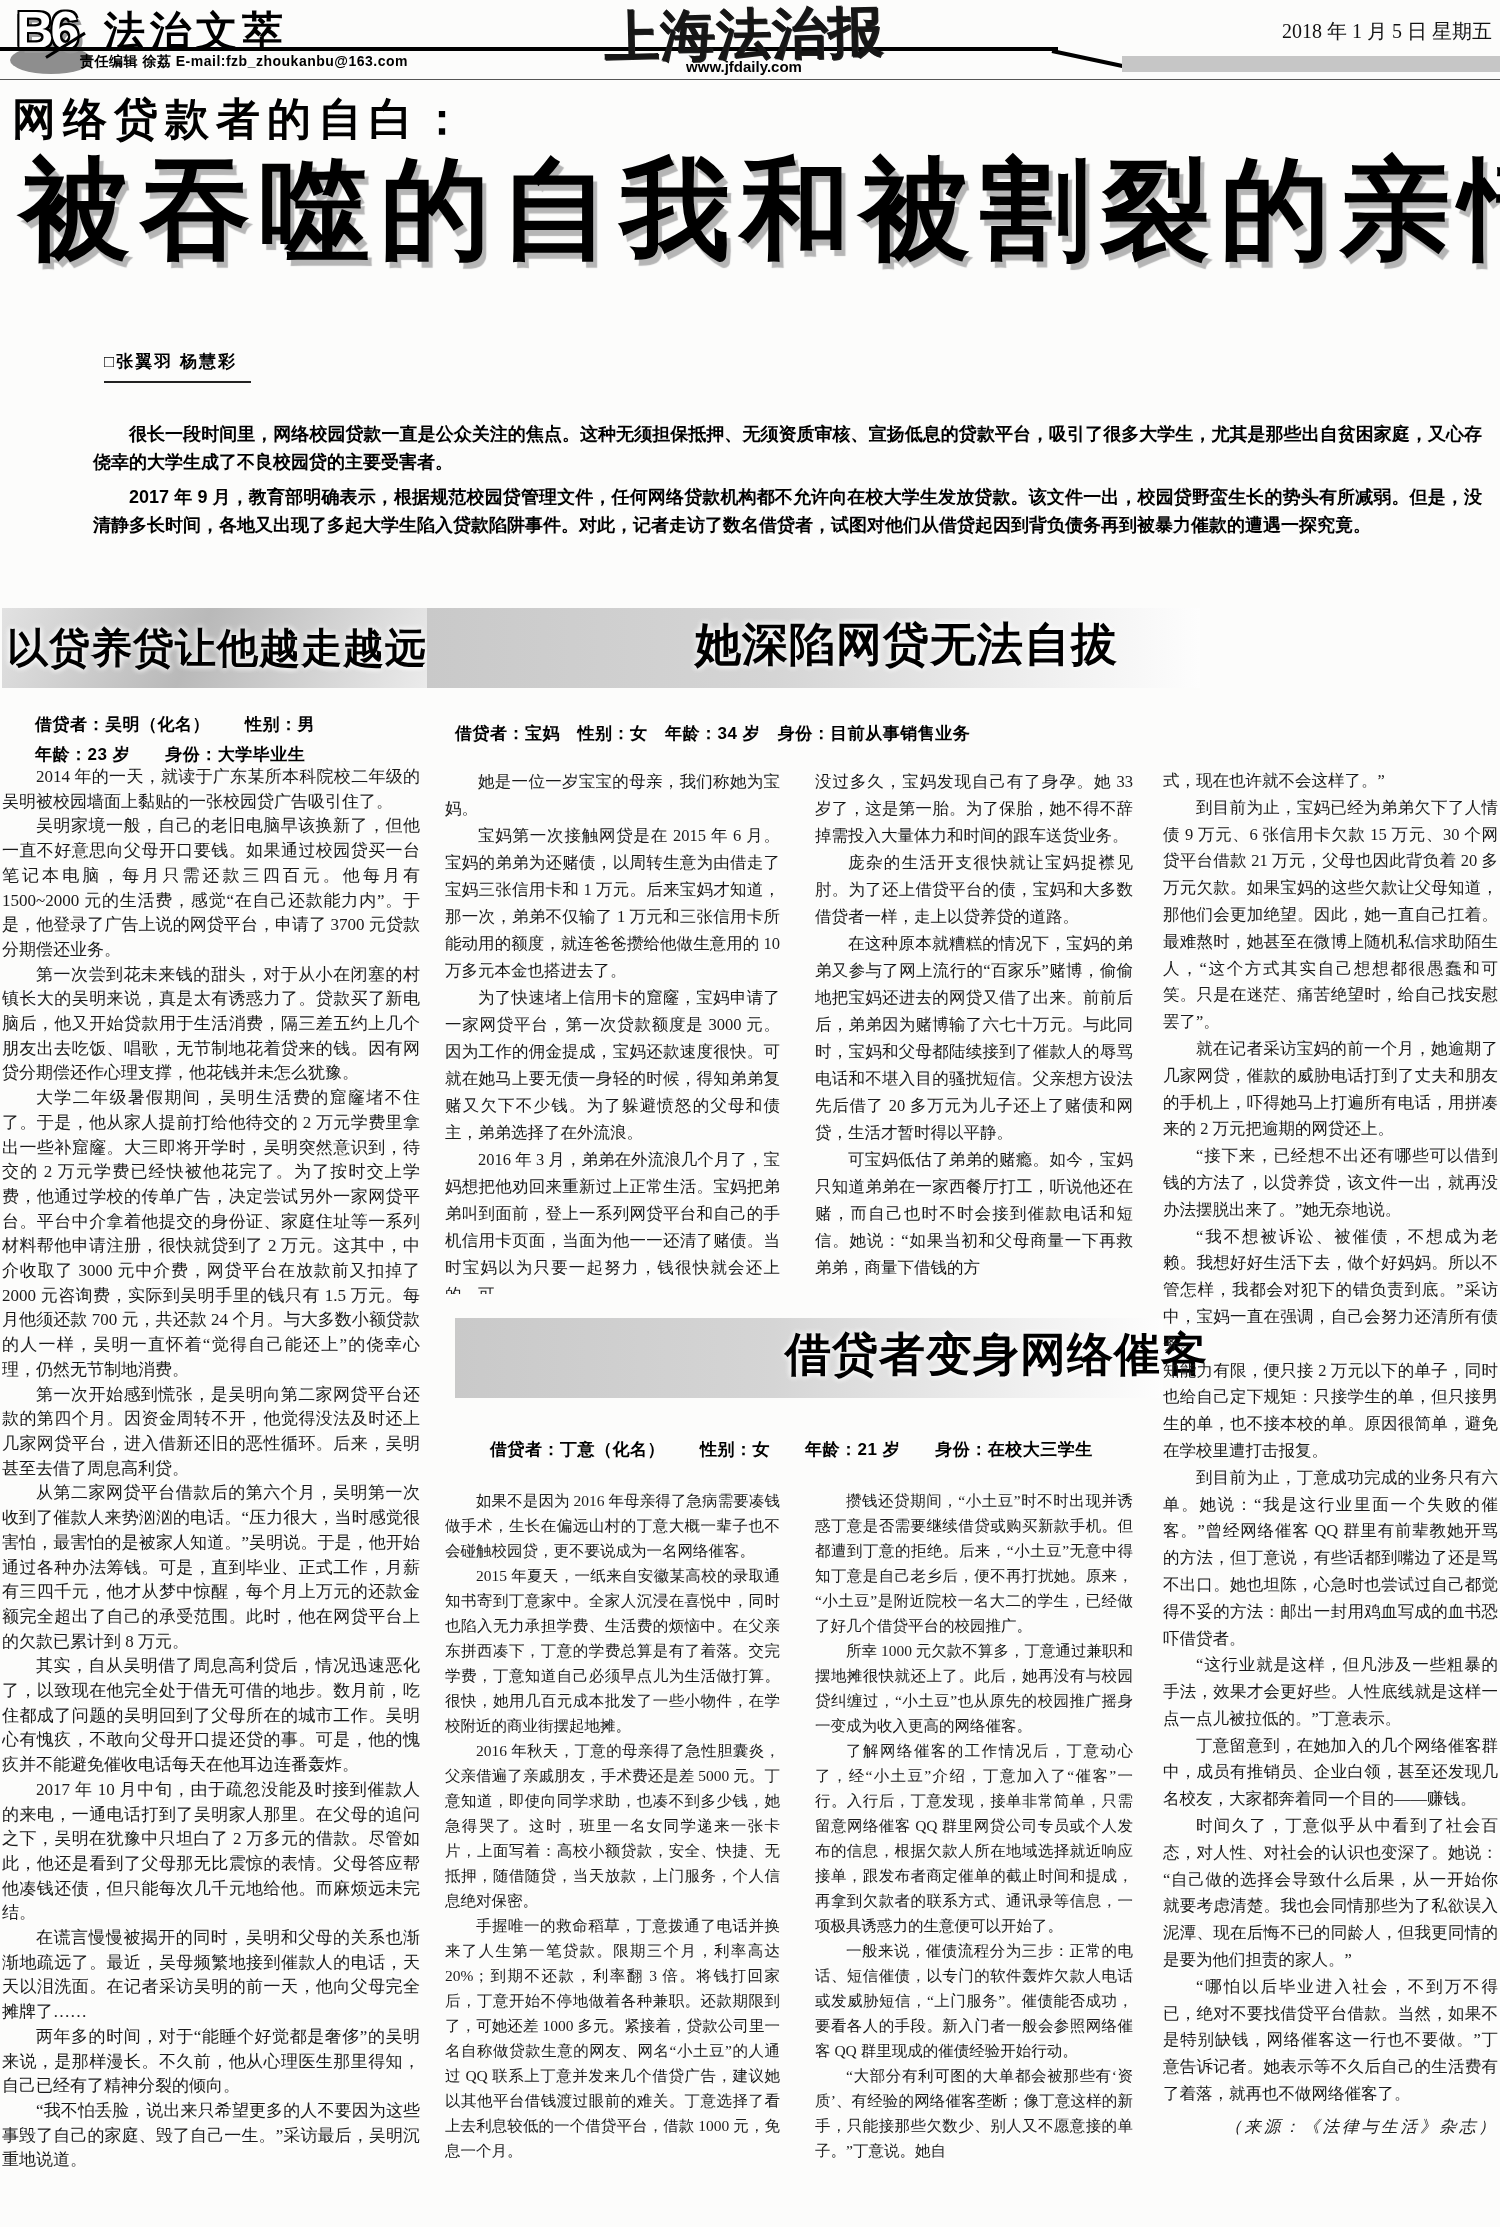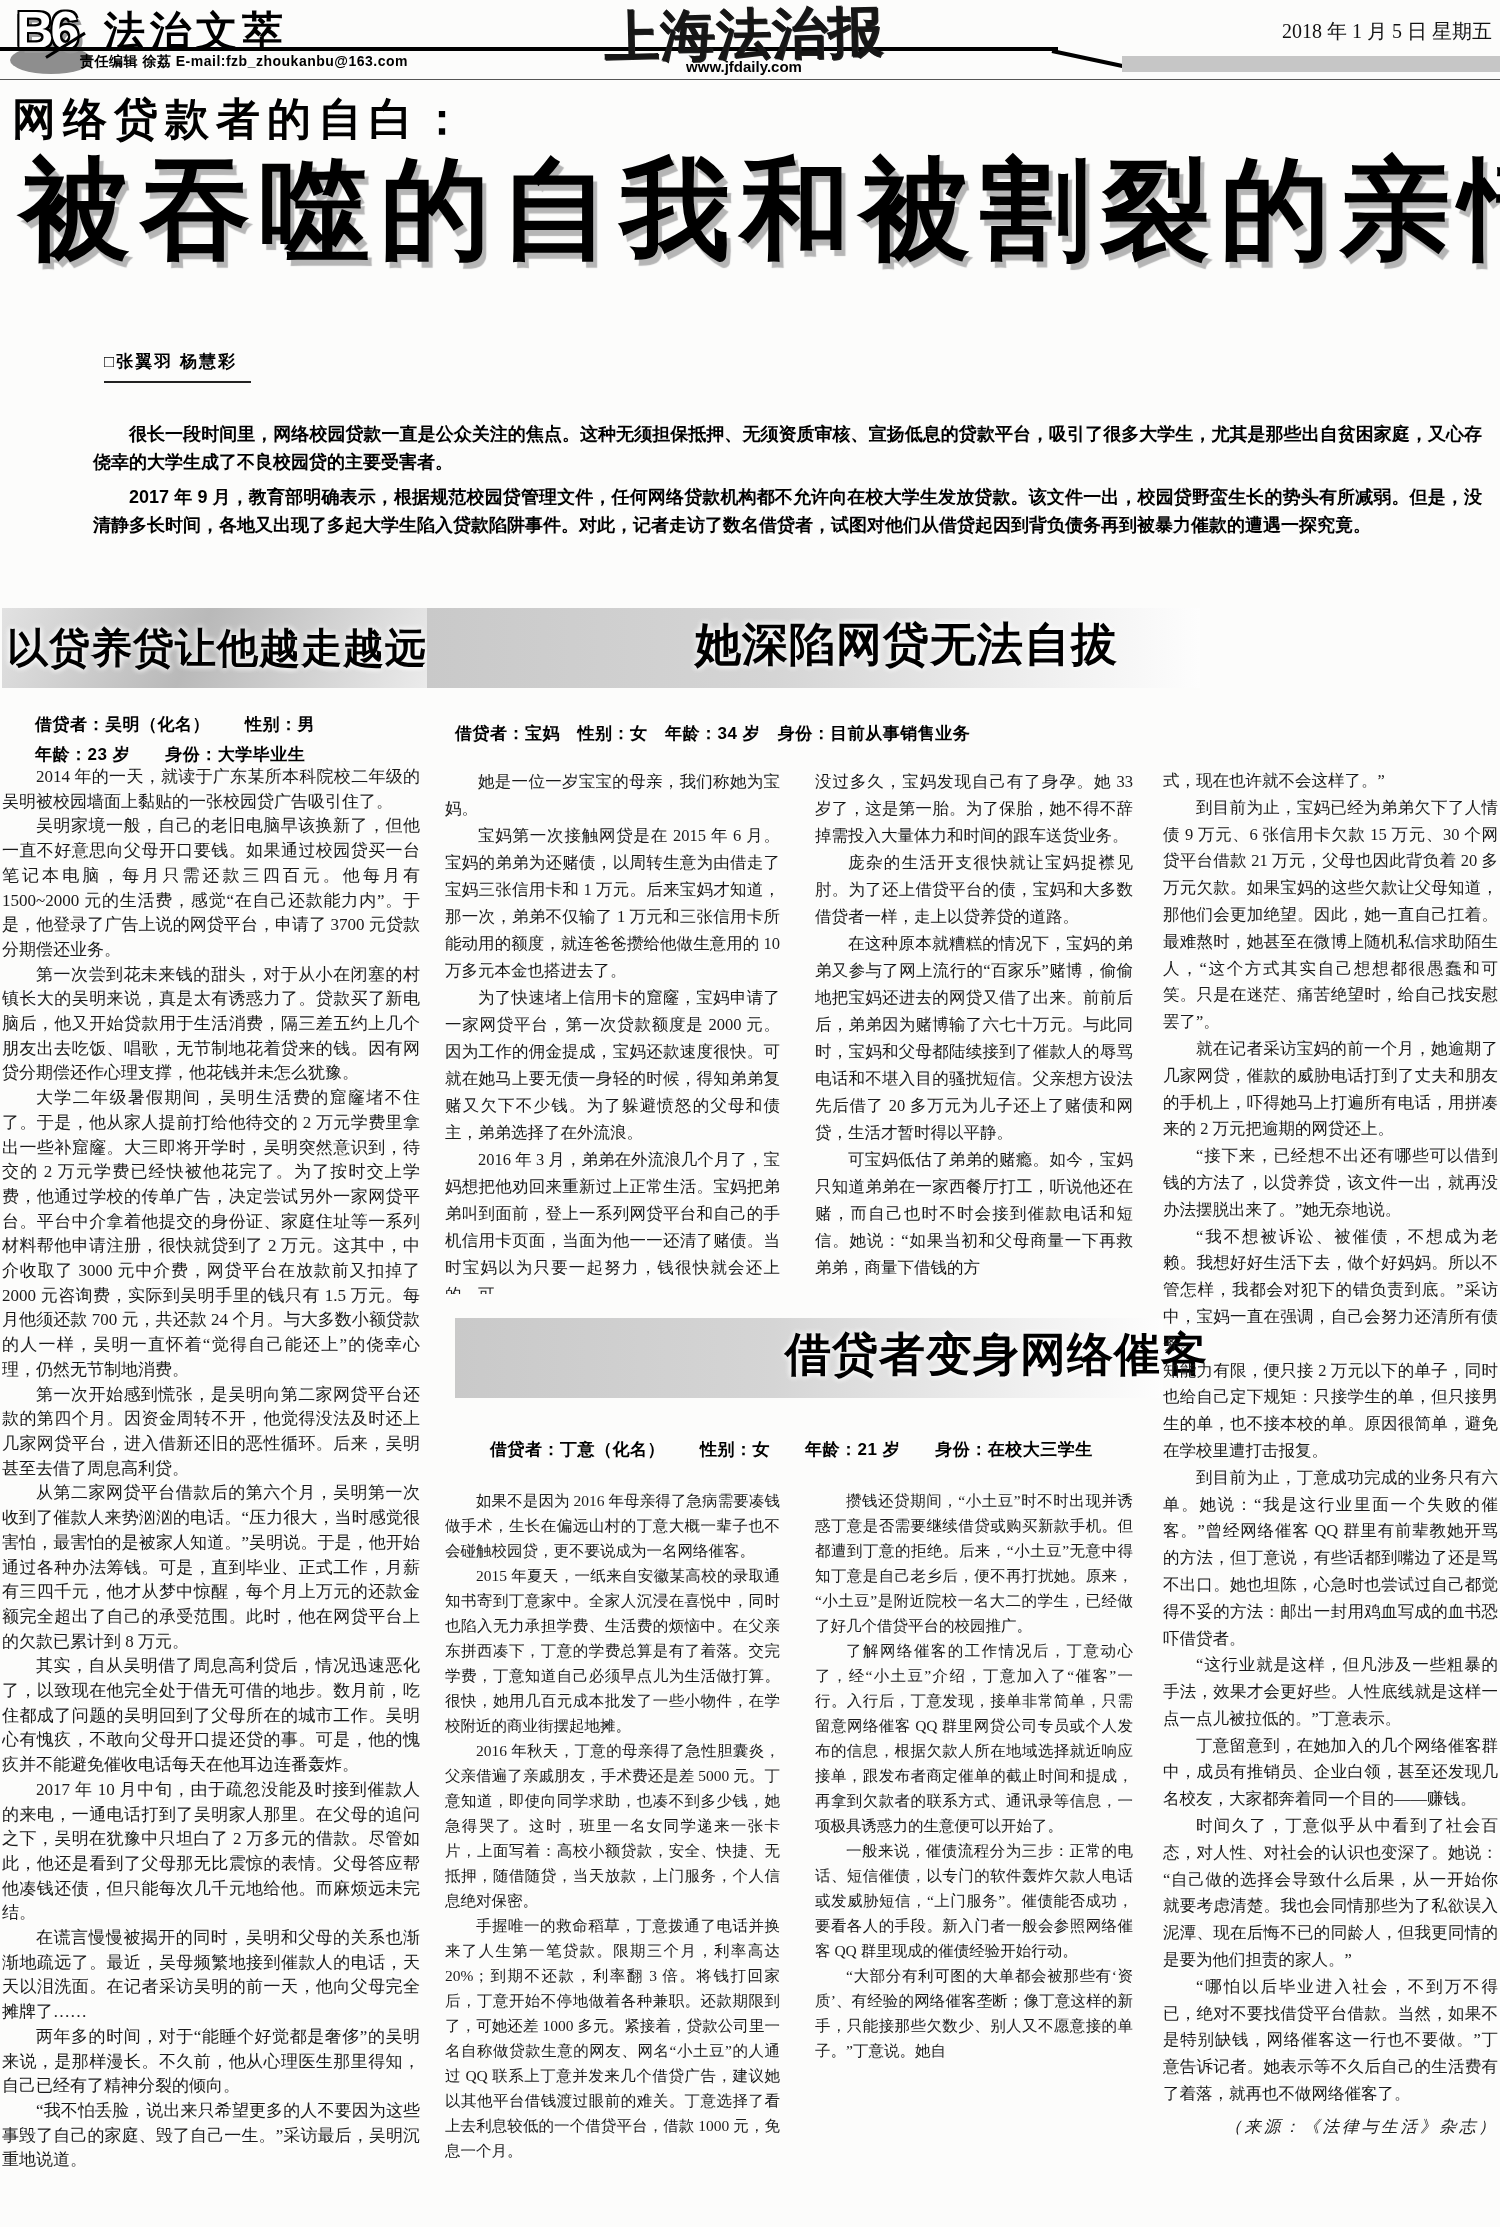--- a/index.html
+++ b/index.html
@@ -126,38 +126,39 @@
         <p>其实，自从吴明借了周息高利贷后，情况迅速恶化了，以致现在他完全处于借无可借的地步。数月前，吃住都成了问题的吴明回到了父母所在的城市工作。吴明心有愧疚，不敢向父母开口提还贷的事。可是，他的愧疚并不能避免催收电话每天在他耳边连番轰炸。</p>
         <p>2017 年 10 月中旬，由于疏忽没能及时接到催款人的来电，一通电话打到了吴明家人那里。在父母的追问之下，吴明在犹豫中只坦白了 2 万多元的借款。尽管如此，他还是看到了父母那无比震惊的表情。父母答应帮他凑钱还债，但只能每次几千元地给他。而麻烦远未完结。</p>
         <p>在谎言慢慢被揭开的同时，吴明和父母的关系也渐渐地疏远了。最近，吴母频繁地接到催款人的电话，天天以泪洗面。在记者采访吴明的前一天，他向父母完全摊牌了……</p>
         <p>两年多的时间，对于“能睡个好觉都是奢侈”的吴明来说，是那样漫长。不久前，他从心理医生那里得知，自己已经有了精神分裂的倾向。</p>
         <p>“我不怕丢脸，说出来只希望更多的人不要因为这些事毁了自己的家庭、毁了自己一生。”采访最后，吴明沉重地说道。</p>
       </div>
 
     <div id="s2-colA" class="col">
         <p>她是一位一岁宝宝的母亲，我们称她为宝妈。</p>
         <p>宝妈第一次接触网贷是在 2015 年 6 月。宝妈的弟弟为还赌债，以周转生意为由借走了宝妈三张信用卡和 1 万元。后来宝妈才知道，那一次，弟弟不仅输了 1 万元和三张信用卡所能动用的额度，就连爸爸攒给他做生意用的 10 万多元本金也搭进去了。</p>
-        <p>为了快速堵上信用卡的窟窿，宝妈申请了一家网贷平台，第一次贷款额度是 2000 元。因为工作的佣金提成，宝妈还款速度很快。可就在她马上要无债一身轻的时候，得知弟弟复赌又欠下不少钱。为了躲避愤怒的父母和债主，弟弟选择了在外流浪。</p>
+        <p>为了快速堵上信用卡的窟窿，宝妈申请了一家网贷平台，第一次贷款额度是 3000 元。因为工作的佣金提成，宝妈还款速度很快。可就在她马上要无债一身轻的时候，得知弟弟复赌又欠下不少钱。为了躲避愤怒的父母和债主，弟弟选择了在外流浪。</p>
         <p>2016 年 3 月，弟弟在外流浪几个月了，宝妈想把他劝回来重新过上正常生活。宝妈把弟弟叫到面前，登上一系列网贷平台和自己的手机信用卡页面，当面为他一一还清了赌债。当时宝妈以为只要一起努力，钱很快就会还上的。可</p>
       </div>
     <div id="s2-colB" class="col">
         <p class="cont">没过多久，宝妈发现自己有了身孕。她 33 岁了，这是第一胎。为了保胎，她不得不辞掉需投入大量体力和时间的跟车送货业务。</p>
         <p>庞杂的生活开支很快就让宝妈捉襟见肘。为了还上借贷平台的债，宝妈和大多数借贷者一样，走上以贷养贷的道路。</p>
         <p>在这种原本就糟糕的情况下，宝妈的弟弟又参与了网上流行的“百家乐”赌博，偷偷地把宝妈还进去的网贷又借了出来。前前后后，弟弟因为赌博输了六七十万元。与此同时，宝妈和父母都陆续接到了催款人的辱骂电话和不堪入目的骚扰短信。父亲想方设法先后借了 20 多万元为儿子还上了赌债和网贷，生活才暂时得以平静。</p>
         <p>可宝妈低估了弟弟的赌瘾。如今，宝妈只知道弟弟在一家西餐厅打工，听说他还在赌，而自己也时不时会接到催款电话和短信。她说：“如果当初和父母商量一下再救弟弟，商量下借钱的方</p>
       </div>
 
     <div id="s3-colA" class="col">
         <p>如果不是因为 2016 年母亲得了急病需要凑钱做手术，生长在偏远山村的丁意大概一辈子也不会碰触校园贷，更不要说成为一名网络催客。</p>
         <p>2015 年夏天，一纸来自安徽某高校的录取通知书寄到丁意家中。全家人沉浸在喜悦中，同时也陷入无力承担学费、生活费的烦恼中。在父亲东拼西凑下，丁意的学费总算是有了着落。交完学费，丁意知道自己必须早点儿为生活做打算。很快，她用几百元成本批发了一些小物件，在学校附近的商业街摆起地摊。</p>
         <p>2016 年秋天，丁意的母亲得了急性胆囊炎，父亲借遍了亲戚朋友，手术费还是差 5000 元。丁意知道，即使向同学求助，也凑不到多少钱，她急得哭了。这时，班里一名女同学递来一张卡片，上面写着：高校小额贷款，安全、快捷、无抵押，随借随贷，当天放款，上门服务，个人信息绝对保密。</p>
         <p>手握唯一的救命稻草，丁意拨通了电话并换来了人生第一笔贷款。限期三个月，利率高达 20%；到期不还款，利率翻 3 倍。将钱打回家后，丁意开始不停地做着各种兼职。还款期限到了，可她还差 1000 多元。紧接着，贷款公司里一名自称做贷款生意的网友、网名“小土豆”的人通过 QQ 联系上丁意并发来几个借贷广告，建议她以其他平台借钱渡过眼前的难关。丁意选择了看上去利息较低的一个借贷平台，借款 1000 元，免息一个月。</p>
       </div>
     <div id="s3-colB" class="col">
         <p>攒钱还贷期间，“小土豆”时不时出现并诱惑丁意是否需要继续借贷或购买新款手机。但都遭到丁意的拒绝。后来，“小土豆”无意中得知丁意是自己老乡后，便不再打扰她。原来，“小土豆”是附近院校一名大二的学生，已经做了好几个借贷平台的校园推广。</p>
+        <p>所幸 1000 元欠款不算多，丁意通过兼职和摆地摊很快就还上了。此后，她再没有与校园贷纠缠过，“小土豆”也从原先的校园推广摇身一变成为收入更高的网络催客。</p>
         <p>了解网络催客的工作情况后，丁意动心了，经“小土豆”介绍，丁意加入了“催客”一行。入行后，丁意发现，接单非常简单，只需留意网络催客 QQ 群里网贷公司专员或个人发布的信息，根据欠款人所在地域选择就近响应接单，跟发布者商定催单的截止时间和提成，再拿到欠款者的联系方式、通讯录等信息，一项极具诱惑力的生意便可以开始了。</p>
         <p>一般来说，催债流程分为三步：正常的电话、短信催债，以专门的软件轰炸欠款人电话或发威胁短信，“上门服务”。催债能否成功，要看各人的手段。新入门者一般会参照网络催客 QQ 群里现成的催债经验开始行动。</p>
         <p>“大部分有利可图的大单都会被那些有‘资质’、有经验的网络催客垄断；像丁意这样的新手，只能接那些欠数少、别人又不愿意接的单子。”丁意说。她自</p>
       </div>
 
     <div id="strip" class="col">
       <div>
           <p class="cont">式，现在也许就不会这样了。”</p>
           <p>到目前为止，宝妈已经为弟弟欠下了人情债 9 万元、6 张信用卡欠款 15 万元、30 个网贷平台借款 21 万元，父母也因此背负着 20 多万元欠款。如果宝妈的这些欠款让父母知道，那他们会更加绝望。因此，她一直自己扛着。最难熬时，她甚至在微博上随机私信求助陌生人，“这个方式其实自己想想都很愚蠢和可笑。只是在迷茫、痛苦绝望时，给自己找安慰罢了”。</p>
           <p>就在记者采访宝妈的前一个月，她逾期了几家网贷，催款的威胁电话打到了丈夫和朋友的手机上，吓得她马上打遍所有电话，用拼凑来的 2 万元把逾期的网贷还上。</p>

